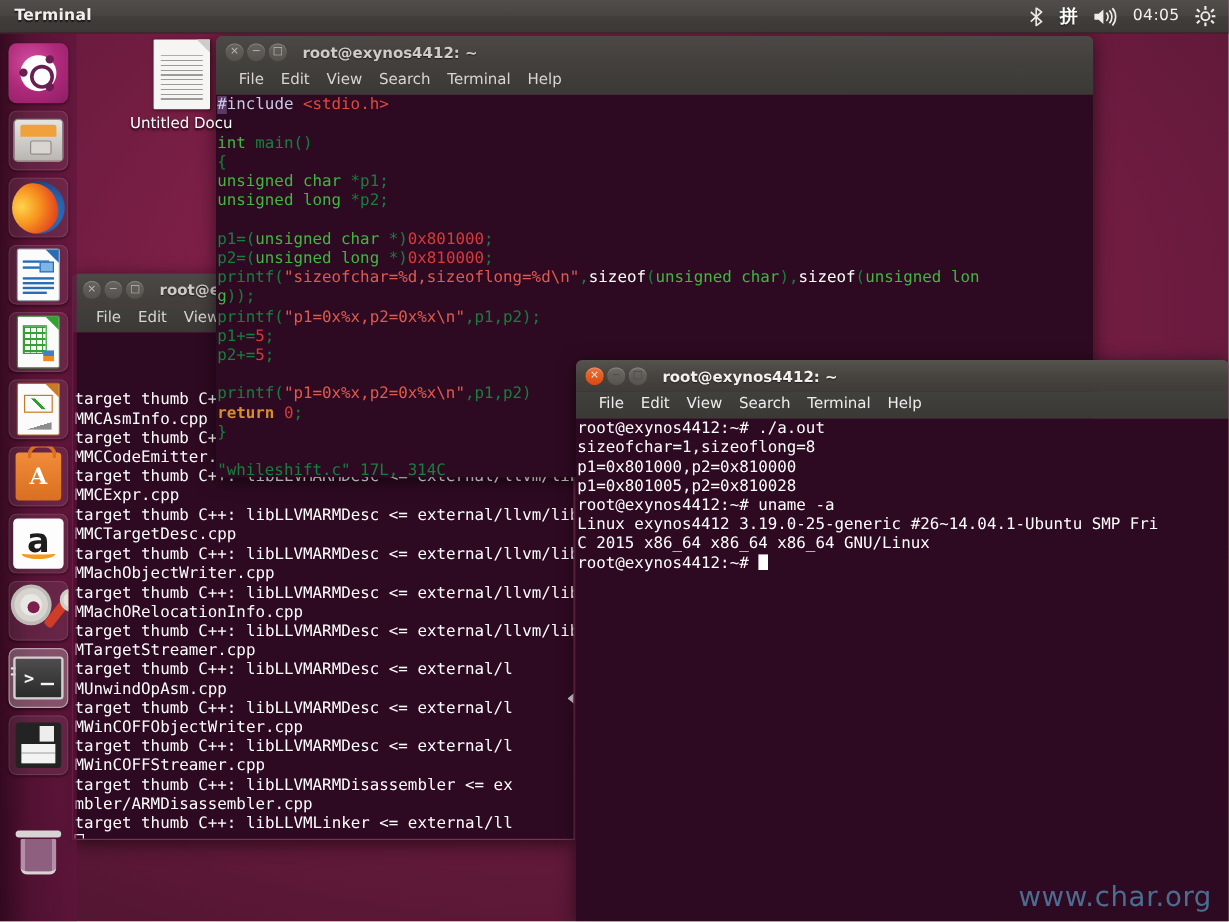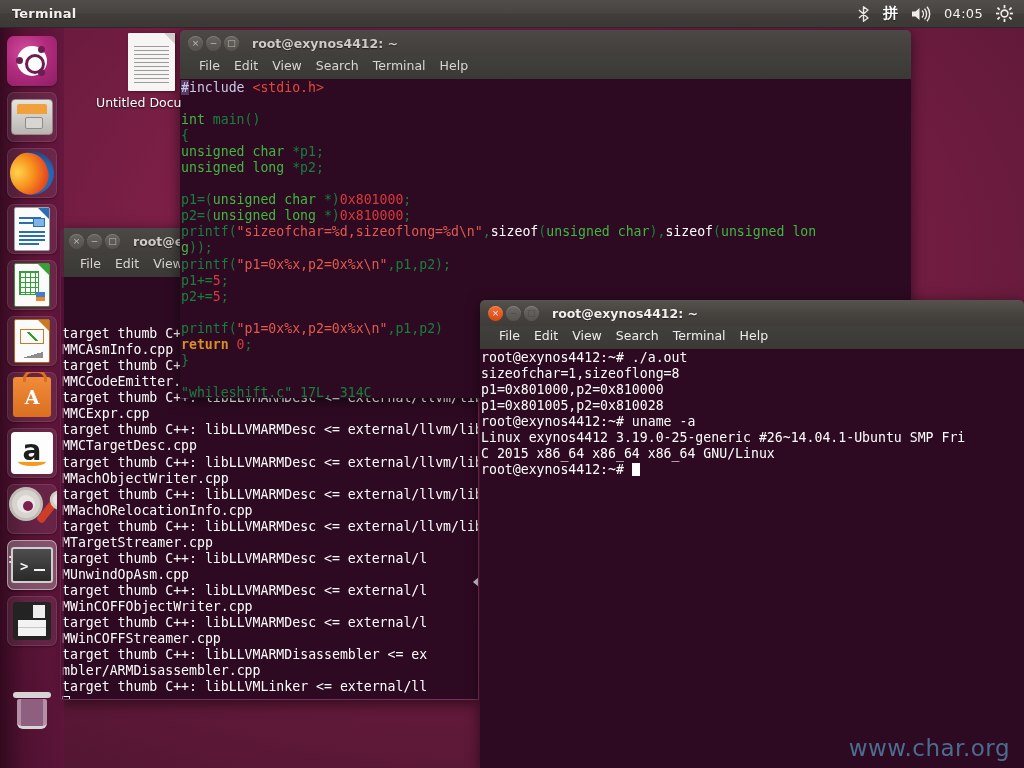--- a/index.html
+++ b/index.html
@@ -128,21 +128,21 @@
 
   .ic-trash{width:34px;height:38px;position:relative;}
   .ic-trash .lid{position:absolute;left:-2px;top:0;width:38px;height:6px;background:#d8d4d6;border-radius:3px;}
   .ic-trash .can{position:absolute;left:2px;top:7px;width:30px;height:30px;border-radius:2px 2px 6px 6px;
     background:linear-gradient(to right, #b48fa8 0 4px, #8e5f7f 4px 26px, #b48fa8 26px 30px);
     border-bottom:3px solid #d8d4d6;}
 
   
   #desktop-icon {
     position: absolute; left: 96px; top: 33px;
-    width: 110px; z-index: 5;
+    width: 110px; text-align: center; z-index: 5;
   }
   #desktop-icon .sheet {
     width: 47px; height: 58px; margin: 0 auto 4px auto;
     background: #f6f5f3; border-radius: 1px;
     position: relative;
     box-shadow: 1px 1px 3px rgba(0,0,0,.4);
   }
   #desktop-icon .sheet .fold {
     position: absolute; right: 0; top: 0;
     border-left: 11px solid transparent; border-top: 11px solid #cfcdc9;

